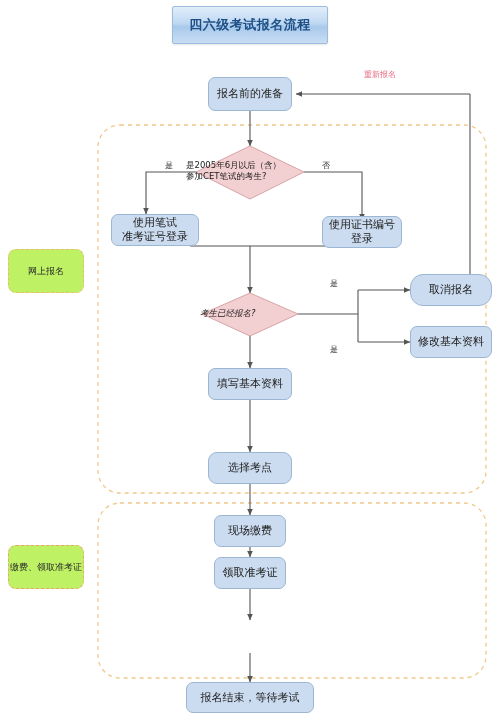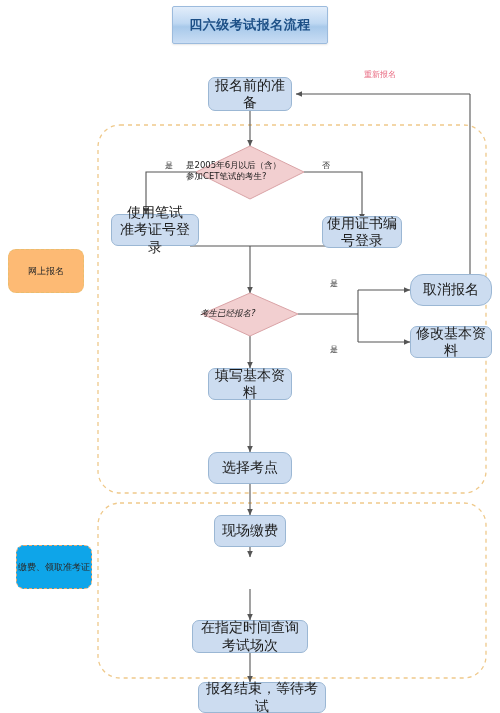--- a/index.html
+++ b/index.html
@@ -46,21 +46,21 @@
     letter-spacing: 0.5px;
     padding: 3px 6px;
     box-shadow: 0 1px 2px rgba(0,0,0,0.10);
   }
   
   .proc {
     background: #ccdcf0;
     border: 1px solid #9bb7d4;
     border-radius: 7px;
     color: #1b1b1b;
-    font-size: 14px;
+    font-size: 11px;
     padding: 2px 4px;
   }
   .decision-label {
     position: absolute;
     z-index: 6;
     font-size: 8.5px;
     color: #1b1b1b;
     text-align: left;
     line-height: 1.3;
     pointer-events: none;
@@ -72,27 +72,26 @@
     display: flex;
     align-items: center;
     justify-content: center;
     text-align: center;
     border-radius: 8px;
     font-size: 9px;
     color: #2a2a2a;
     z-index: 6;
   }
   .phase-online {
-    background: #fdba74;
+    background: #bef264;
     border: 1px dashed #e8bd6e;
   }
   .phase-pay {
-    background: #0ea5e9;
+    background: #bef264;
     border: 1px dashed #e8a86e;
-    margin-left: 8px;
   }
   
   .edge-label {
     position: absolute;
     font-size: 8px;
     color: #2b2b2b;
     z-index: 6;
     white-space: nowrap;
   }
   .edge-label.red {
@@ -170,24 +169,24 @@
   <div class="node proc" style="left:410px; top:274px; width:82px; height:32px;border-radius:13px;">取消报名</div>
 
   <div class="node proc" style="left:410px; top:326px; width:82px; height:32px;">修改基本资料</div>
 
   <div class="node proc" style="left:208px; top:368px; width:84px; height:32px;">填写基本资料</div>
 
   <div class="node proc" style="left:208px; top:452px; width:84px; height:32px;border-radius:9px;">选择考点</div>
 
   <div class="node proc" style="left:214px; top:515px; width:72px; height:32px;">现场缴费</div>
 
-
-  <div class="node proc" style="left:192px; top:620px; width:116px; height:33px;">在指定时间查询考试场次</div>
-
-  <div class="node proc" style="left:198px; top:682px; width:128px; height:31px;">报名结束，等待考试</div>
+  <div class="node proc" style="left:214px; top:557px; width:72px; height:32px;">领取准考证</div>
+
+
+  <div class="node proc" style="left:186px; top:682px; width:128px; height:31px;">报名结束，等待考试</div>
 
   <div class="decision-label" style="left:186px; top:160px; width:128px;">
     <div>是2005年6月以后（含）</div>
     <div>参加CET笔试的考生?</div>
   </div>
 
   <div class="decision-label" style="left:200px; top:308px; width:100px;font-style:italic;">考生已经报名?</div>
 
   <div class="edge-label red" style="left:364px; top:69px;">重新报名</div>
 

